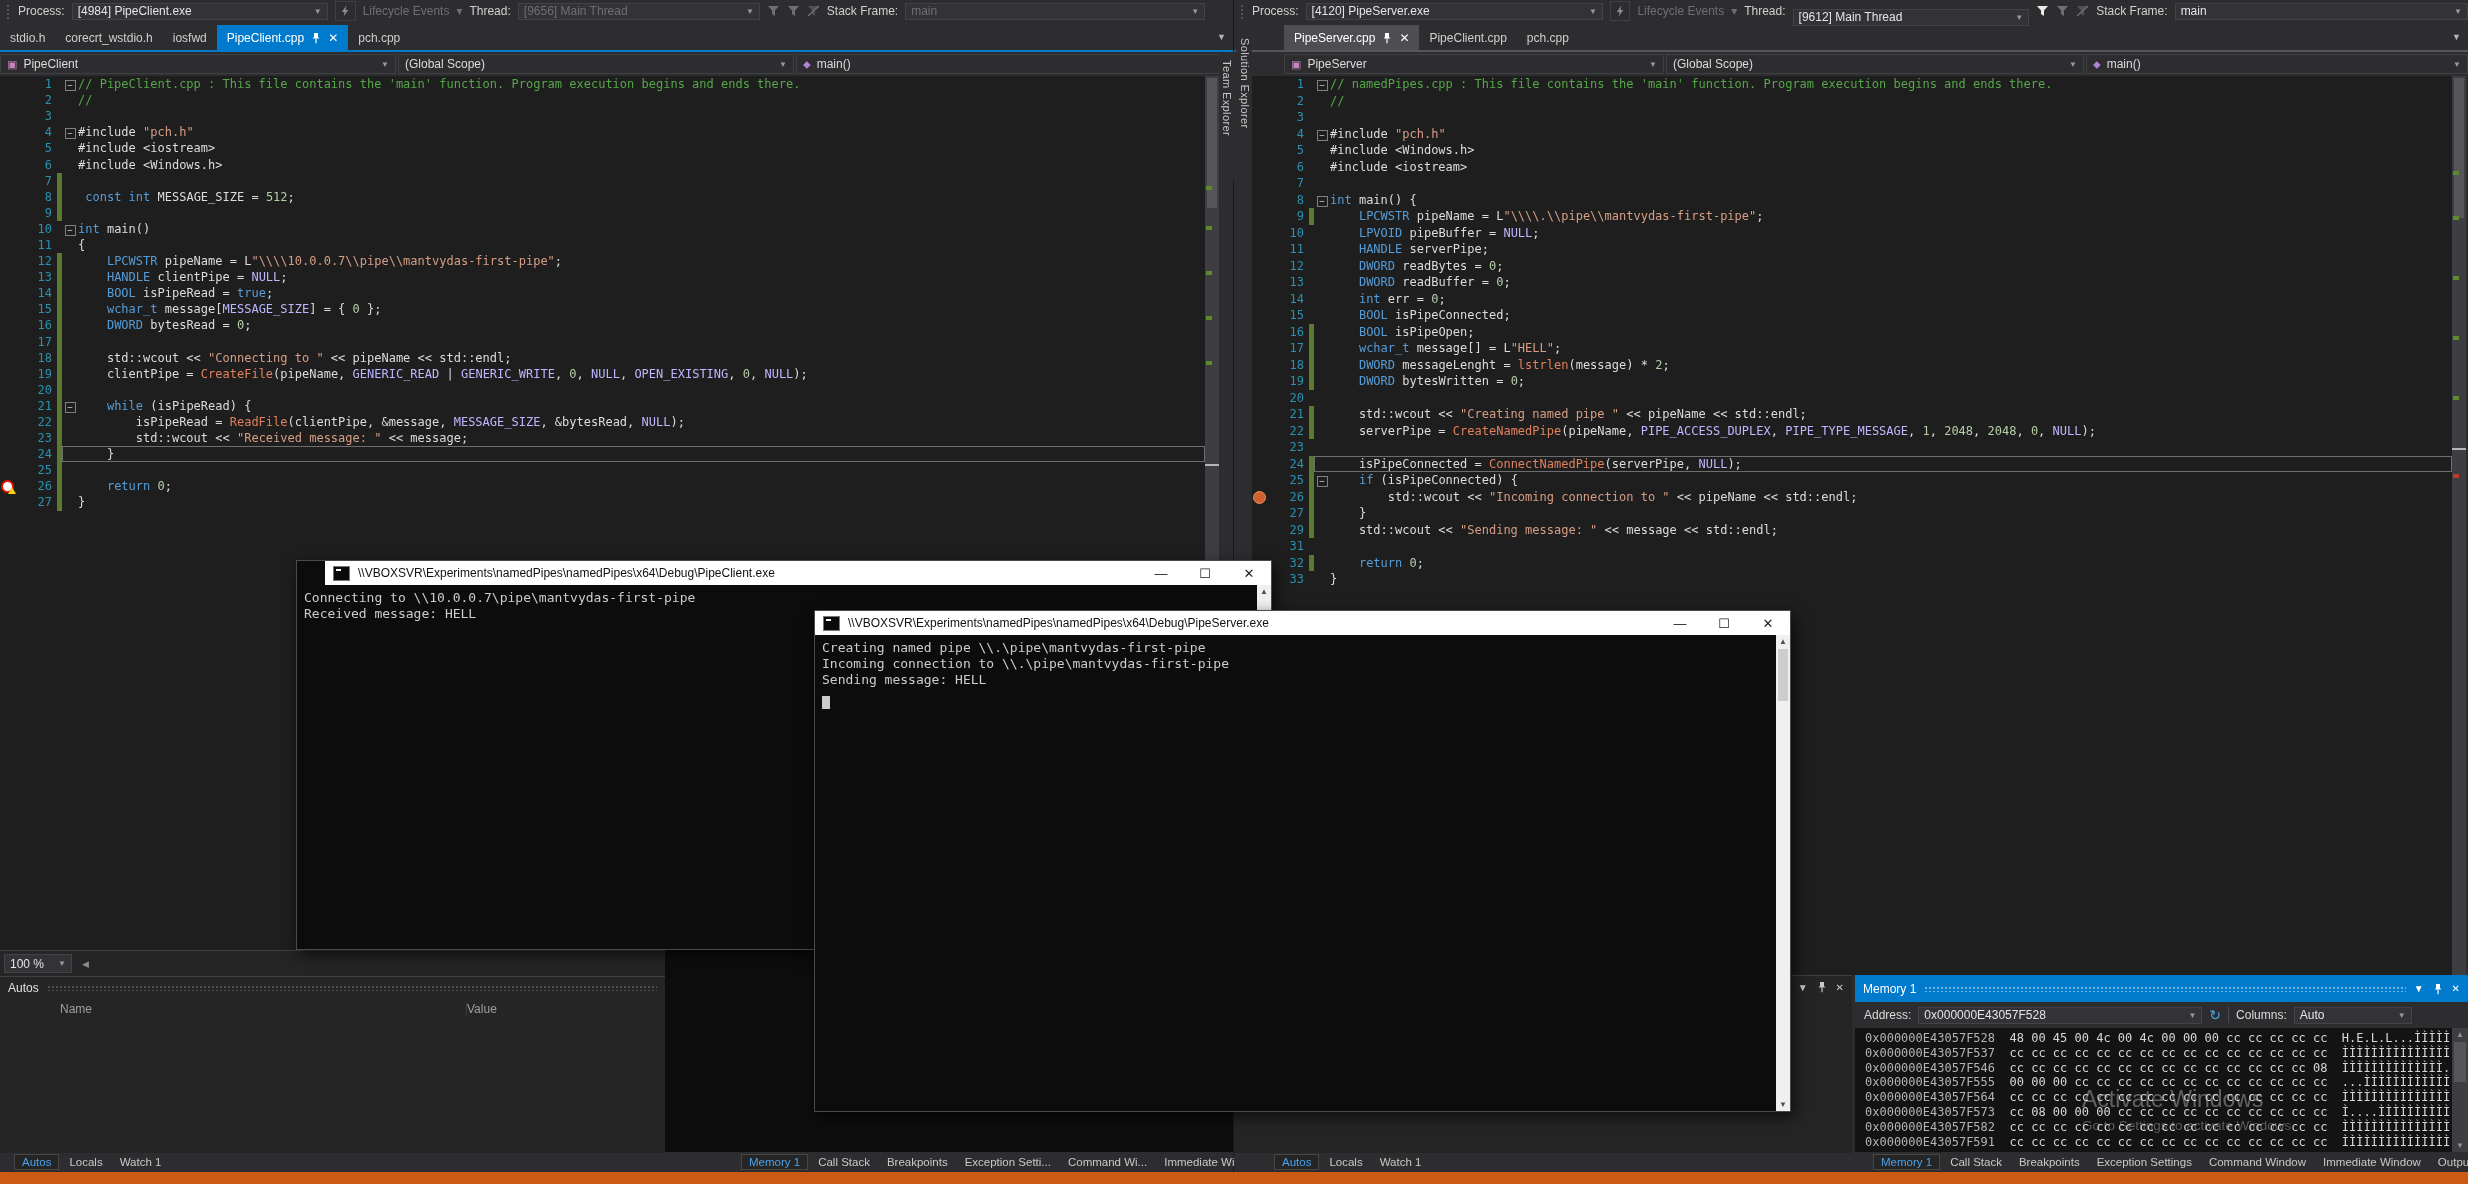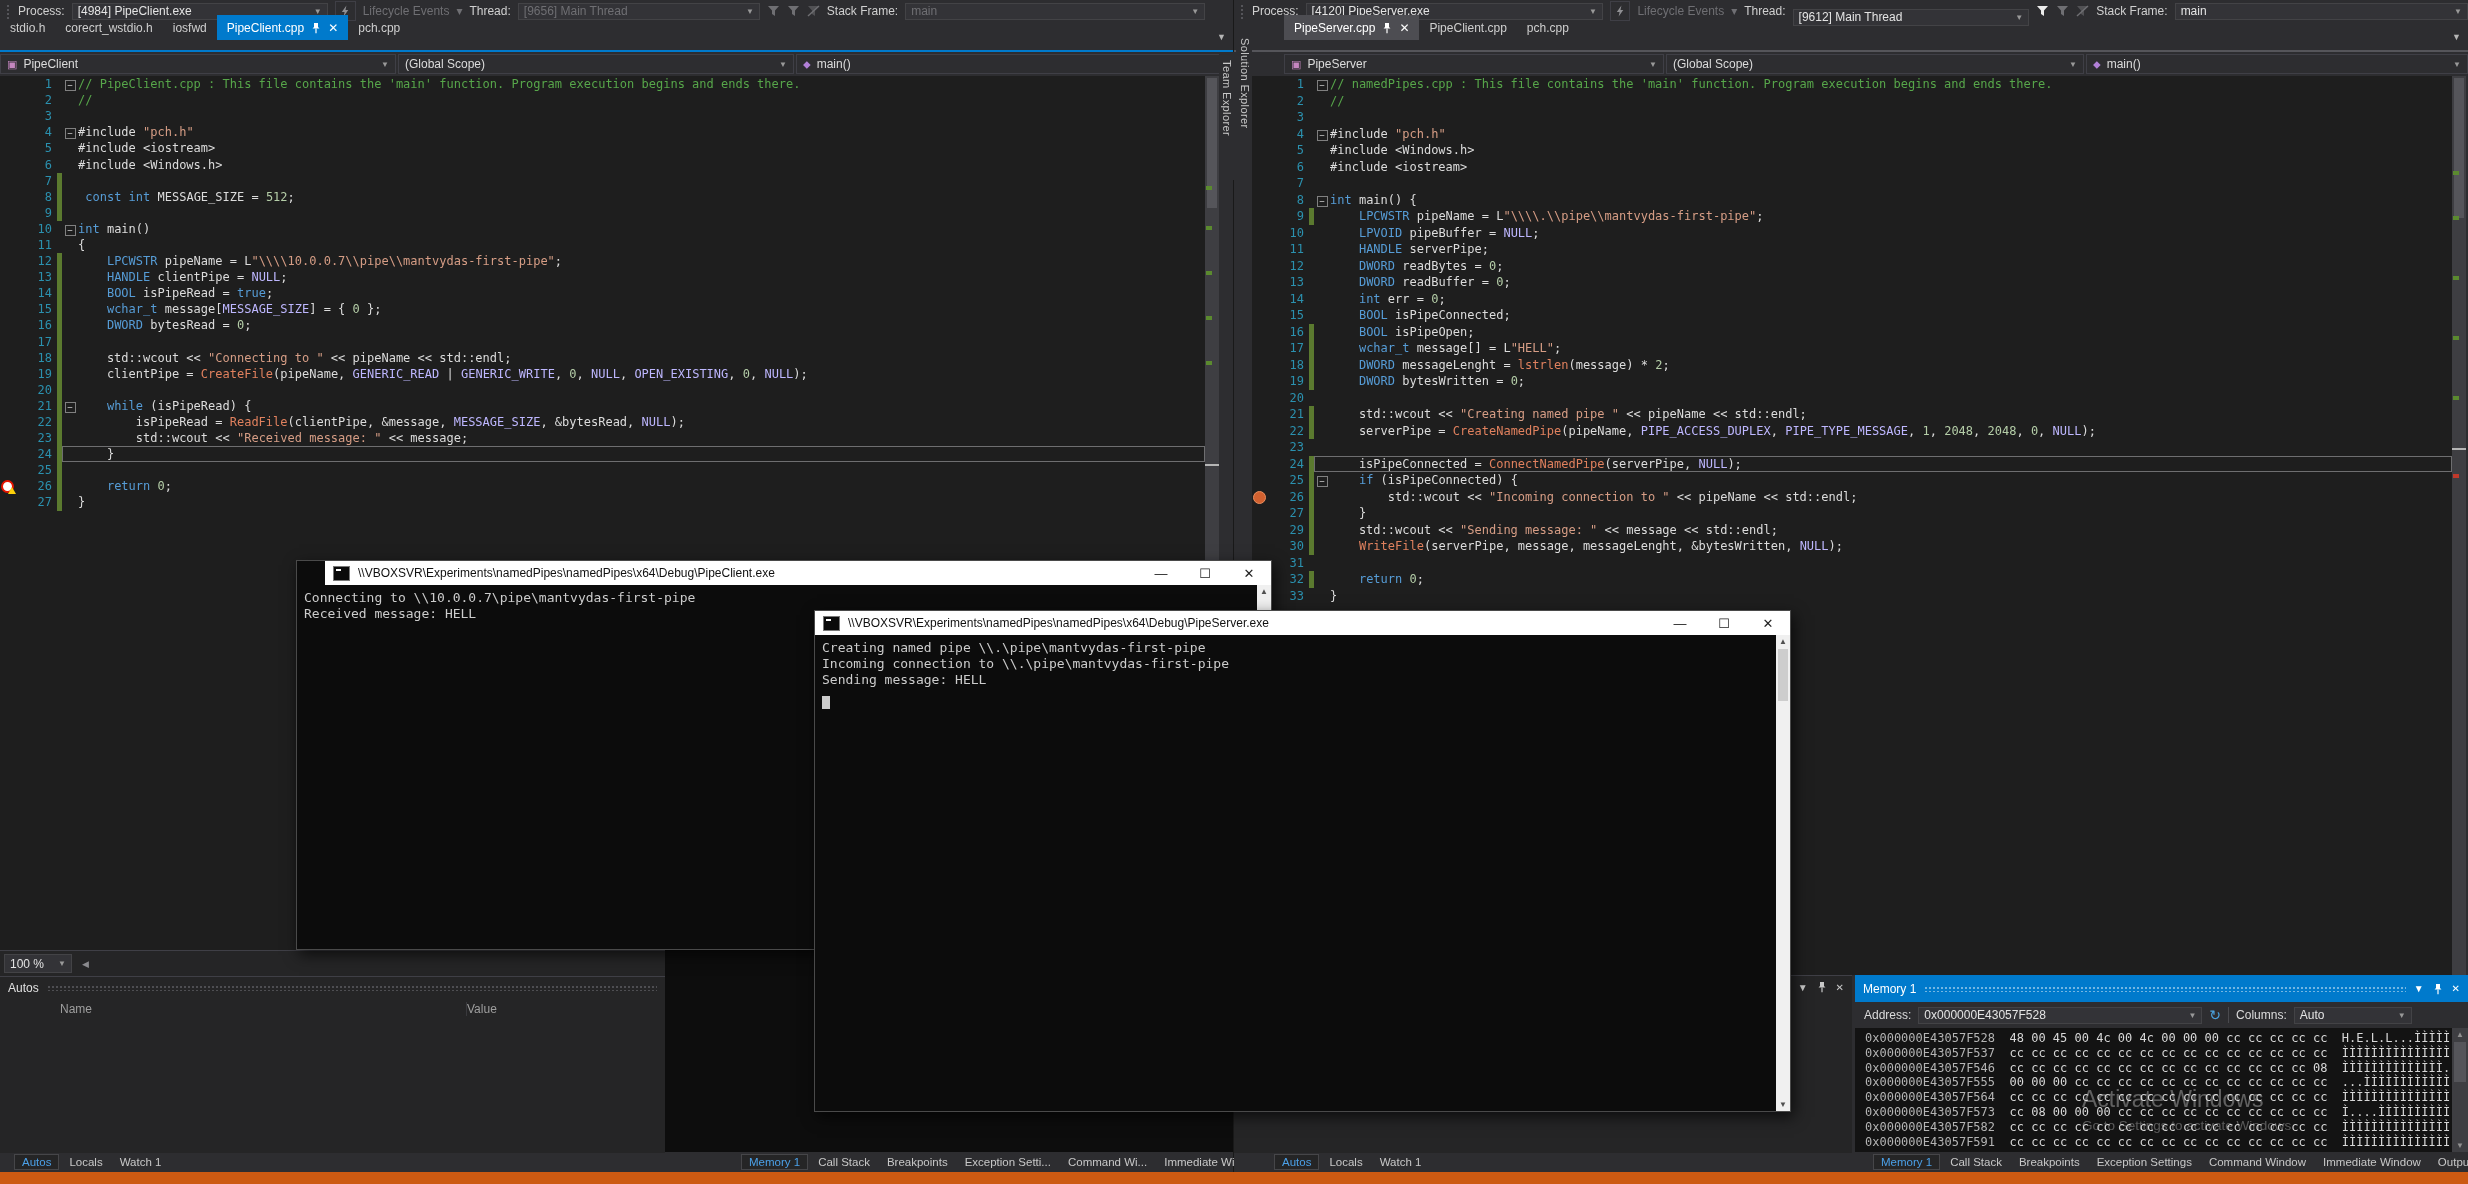--- a/index.html
+++ b/index.html
@@ -18,21 +18,21 @@
          padding:0 5px;font-size:12px;color:#e4e4e4;box-sizing:border-box;white-space:nowrap;}
   .combo .arr{margin-left:auto;color:#999;font-size:8px;padding-left:8px;}
   .grip{width:5px;height:15px;background-image:radial-gradient(#55555a 1px,transparent 1.2px);
         background-size:4px 4px;}
   .ibox{width:19px;height:18px;border:1px solid #3f3f46;display:flex;align-items:center;
         justify-content:center;color:#9a9a5e;}
   .ico{display:inline-flex;align-items:center;justify-content:center;}
   .dim{color:#6f6f73;} .lit{color:#ececec;}
 
   
-  .tabrow{position:absolute;top:12px;left:0;right:0;height:28px;display:flex;align-items:flex-end;}
+  .tabrow{position:absolute;top:22px;left:0;right:0;height:28px;display:flex;align-items:flex-end;}
   .tab{height:25px;padding:0 10px;font-size:12px;color:#cfcfcf;display:flex;align-items:center;gap:7px;}
   .tab.actL{background:#007acc;color:#fff;}
   .tab.actR{background:#4d4d52;color:#fff;}
   .tab .tclose{font-size:12px;line-height:1;}
   .underline{position:absolute;top:50px;height:2px;left:0;right:0;}
   .ul-blue{background:#007acc;} .ul-gray{background:#55555a;}
   .ovf{position:absolute;top:32px;right:7px;color:#b5b5b5;font-size:9px;}
 
   
   .navrow{position:absolute;top:52px;height:24px;left:0;right:0;display:flex;gap:2px;
@@ -844,29 +844,20 @@
           <div class="mg"></div>
           <div class="lnum">29</div>
           <div class="chgc on"></div>
           <div class="lbody">
             <div class="foldc"></div>
             <div class="codeln"><span class="sg-df">    std::wcout &lt;&lt; </span><span class="sg-str">"Sending message: "</span><span class="sg-df"> &lt;&lt; message &lt;&lt; std::endl;</span></div>
           </div>
         </div>
         <div class="cl" style="height: 16.5px;">
           <div class="mg"></div>
-          <div class="lnum">30</div>
-          <div class="chgc on"></div>
-          <div class="lbody">
-            <div class="foldc"></div>
-            <div class="codeln"><span class="sg-df">    </span><span class="sg-fn">WriteFile</span><span class="sg-df">(serverPipe, message, messageLenght, &amp;bytesWritten, </span><span class="sg-mac">NULL</span><span class="sg-df">);</span></div>
-          </div>
-        </div>
-        <div class="cl" style="height: 16.5px;">
-          <div class="mg"></div>
           <div class="lnum">31</div>
           <div class="chgc"></div>
           <div class="lbody">
             <div class="foldc"></div>
             <div class="codeln"></div>
           </div>
         </div>
         <div class="cl" style="height: 16.5px;">
           <div class="mg"></div>
           <div class="lnum">32</div>

